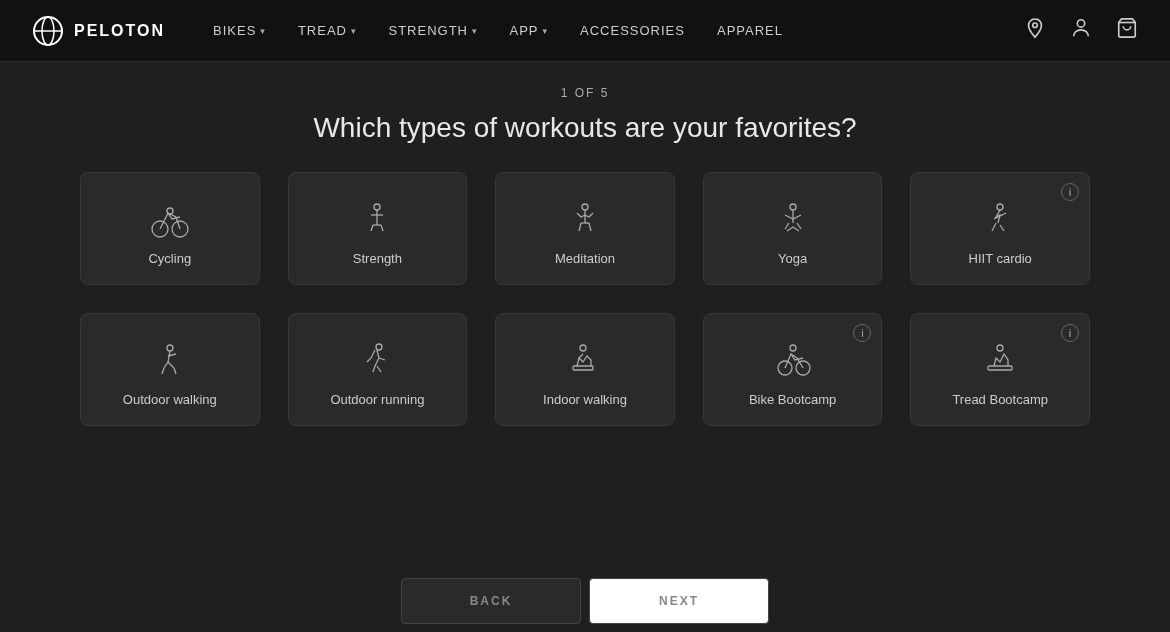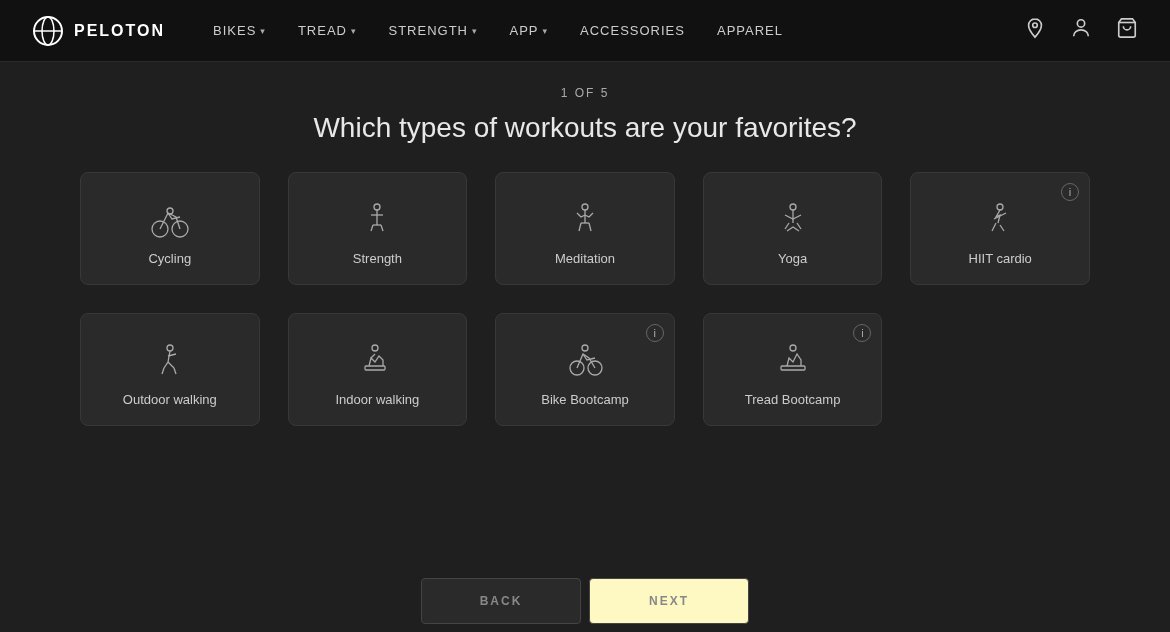--- a/index.html
+++ b/index.html
@@ -150,35 +150,35 @@
       left: 0;
       right: 0;
       height: 62px;
       display: flex;
       align-items: center;
       justify-content: center;
       gap: 0;
       background: #1f1f1f;
     }
     .btn-back, .btn-next {
-      width: 160px;
+      width: 180px;
       height: 46px;
       border: 1px solid #444;
       background: #2a2a2a;
       color: #888;
       font-size: 12px;
       font-weight: 600;
       letter-spacing: 2px;
       text-transform: uppercase;
       cursor: pointer;
       border-radius: 4px;
       margin: 0 4px;
     }
     .btn-next {
-      background: #fef9c3;
+      background: #ffffff;
     }
   </style>
 </head>
 <body>
 
 <nav>
   <div class="nav-logo">
     <svg class="logo-icon" viewBox="0 0 32 32" fill="none">
       <circle cx="16" cy="16" r="14" stroke="#fff" stroke-width="2"></circle>
       <ellipse cx="16" cy="16" rx="6" ry="14" stroke="#fff" stroke-width="1.5"></ellipse>
@@ -319,20 +319,34 @@
             <path d="M22 13 L20 24 L16 30"></path>
             <path d="M20 18 L28 16"></path>
             <path d="M20 24 L26 30"></path>
             <path d="M16 30 L14 36"></path>
             <path d="M26 30 L28 36"></path>
           </svg>
       </div>
       <span class="workout-label">Outdoor walking</span>
     </div>
 
+    <div class="workout-card">
+      <div class="workout-icon">
+        <svg viewBox="0 0 44 44" width="44" height="44">
+            <circle cx="24" cy="9" r="3"></circle>
+            <path d="M20 12 L16 20"></path>
+            <path d="M22 12 L24 20 L20 28"></path>
+            <path d="M24 20 L30 22"></path>
+            <path d="M16 20 L12 24"></path>
+            <path d="M20 28 L18 34"></path>
+            <path d="M22 28 L26 34"></path>
+          </svg>
+      </div>
+      <span class="workout-label">Outdoor running</span>
+    </div>
 
     <div class="workout-card">
       <div class="workout-icon">
         <svg viewBox="0 0 44 44" width="44" height="44">
             <circle cx="20" cy="10" r="3"></circle>
             <rect x="10" y="28" width="20" height="4" rx="1"></rect>
             <path d="M14 28 L16 20 L20 24 L24 18 L28 22 L28 28"></path>
             <path d="M16 20 L20 16"></path>
           </svg>
       </div>

